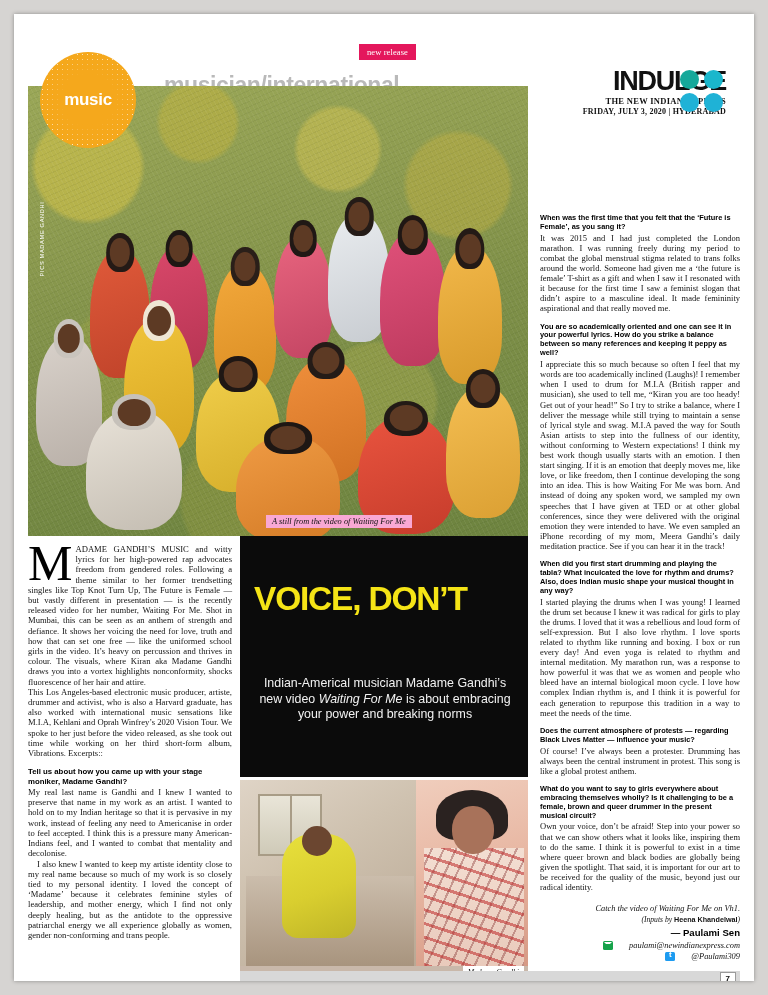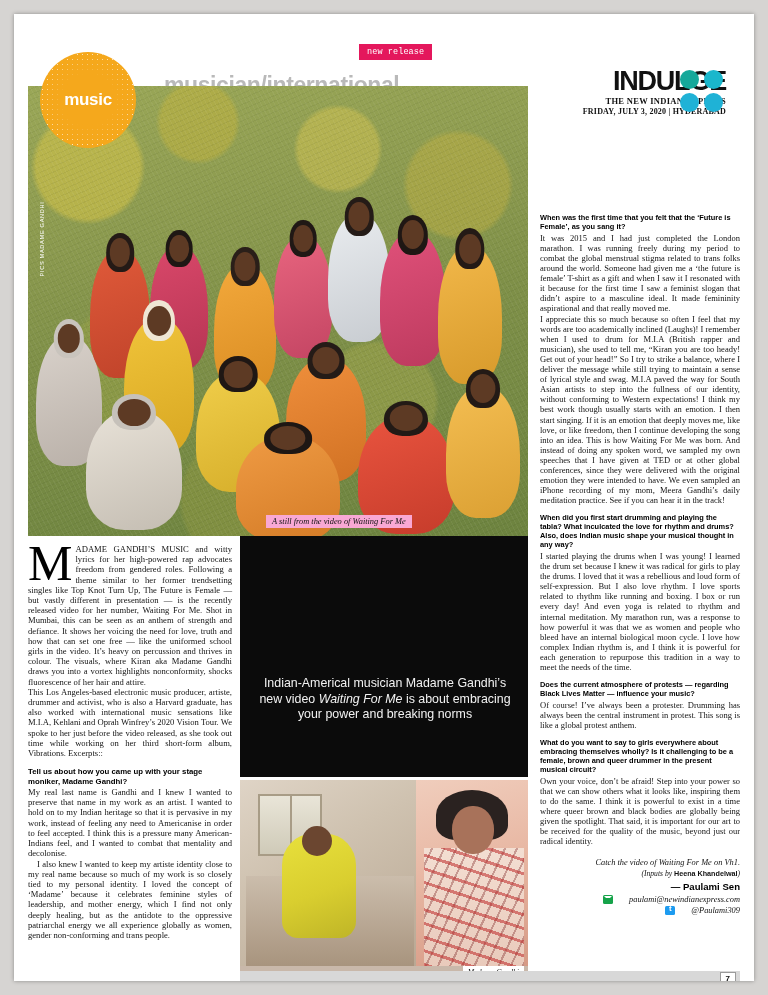--- a/index.html
+++ b/index.html
@@ -103,21 +103,21 @@
   }
   .roundel .lbl{
     position:absolute;left:0;right:0;top:50%;transform:translateY(-50%);
     text-align:center;
     font-family:"Liberation Sans", sans-serif;font-weight:bold;
     font-size:17px;color:#fff;letter-spacing:-.3px;
   }
   .newrelease{
     position:absolute;left:345px;top:30px;z-index:6;
     background:#e4175c;color:#fff;
-    font-family:Liberation Mono, monospace;
+    font-family:Liberation Serif, serif;
     font-size:8.5px;padding:3px 8px 3px 8px;letter-spacing:.1px;
   }
 
   
   .lcol{position:absolute;left:14px;top:530px;width:204px;}
   .body-p{
     font-family:"Liberation Serif", serif;
     font-size:8.6px;line-height:10.2px;color:#131313;
     text-align:justify;margin:0;
     -webkit-hyphens:auto;hyphens:auto;
@@ -355,21 +355,21 @@
     <p class="body-p">This Los Angeles-based electronic music producer, artiste, drummer and activist, who is also a Harvard graduate, has also worked with international music sensations like M.I.A, Kehlani and Oprah Winfrey’s 2020 Vision Tour. We spoke to her just before the video released, as she took out time while working on her third short-form album, Vibrations. Excerpts::</p>
 
     <div class="q">Tell us about how you came up with your stage moniker, Madame Gandhi?</div>
     <p class="body-p a">My real last name is Gandhi and I knew I wanted to preserve that name in my work as an artist. I wanted to hold on to my Indian heritage so that it is pervasive in my work, instead of feeling any need to Americanise in order to feel accepted. I think this is a pressure many American-Indians feel, and I wanted to combat that mentality and decolonise.</p>
     <p class="body-p">I also knew I wanted to keep my artiste identity close to my real name because so much of my work is so closely tied to my personal identity. I loved the concept of ‘Madame’ because it celebrates feminine styles of leadership, and mother energy, which I find not only deeply healing, but as the antidote to the oppressive patriarchal energy we all experience globally as women, gender non-conforming and trans people.</p>
   </div>
 
   <div class="hlbox">
     <div class="hl">
       <br>
-      <br>
+      <span>VOICE, DON’T</span><br>
     </div>
     <div class="hl-sub"><span>Indian-Americal musician Madame Gandhi’s new video </span><i>Waiting For Me</i><span> is about embracing your power and breaking norms</span></div>
   </div>
 
   <div class="lowphoto">
     <div class="lp-room"></div>
     <div class="lp-win"></div>
     <div class="lp-bed"></div>
     <div class="lp-person"></div>
     <div class="lp-head"></div>
@@ -377,20 +377,21 @@
     <div class="lp-mg-body"></div>
     <div class="lp-mg-hair"></div>
     <div class="lp-mg-face"></div>
     <div class="cap-low">Madame Gandhi</div>
   </div>
 
   <div class="rcol">
     <div class="rq">When was the first time that you felt that the ‘Future is Female’, as you sang it?</div>
     <p class="ra">It was 2015 and I had just completed the London marathon. I was running freely during my period to combat the global menstrual stigma related to trans folks around the world. Someone had given me a ‘the future is female’ T-shirt as a gift and when I saw it I resonated with it because for the first time I saw a feminist slogan that didn’t aspire to a masculine ideal. It made femininity aspirational and that really moved me.</p>
 
+    <div class="rq">You are so academically oriented and one can see it in your powerful lyrics. How do you strike a balance between so many references and keeping it peppy as well?</div>
     <p class="ra">I appreciate this so much because so often I feel that my words are too academically inclined (Laughs)! I remember when I used to drum for M.I.A (British rapper and musician), she used to tell me, “Kiran you are too heady! Get out of your head!” So I try to strike a balance, where I deliver the message while still trying to maintain a sense of lyrical style and swag. M.I.A paved the way for South Asian artists to step into the fullness of our identity, without conforming to Western expectations! I think my best work though usually starts with an emotion. I then start singing. If it is an emotion that deeply moves me, like love, or like freedom, then I continue developing the song into an idea. This is how Waiting For Me was born. And instead of doing any spoken word, we sampled my own speeches that I have given at TED or at other global conferences, since they were delivered with the original emotion they were intended to have. We even sampled an iPhone recording of my mom, Meera Gandhi’s daily meditation practice. See if you can hear it in the track!</p>
 
     <div class="rq">When did you first start drumming and playing the tabla? What inculcated the love for rhythm and drums? Also, does Indian music shape your musical thought in any way?</div>
     <p class="ra">I started playing the drums when I was young! I learned the drum set because I knew it was radical for girls to play the drums. I loved that it was a rebellious and loud form of self-expression. But I also love rhythm. I love sports related to rhythm like running and boxing. I box or run every day! And even yoga is related to rhythm and internal meditation. My marathon run, was a response to how powerful it was that we as women and people who bleed have an internal biological moon cycle. I love how complex Indian rhythm is, and I think it is powerful for each generation to repurpose this tradition in a way to meet the needs of the time.</p>
 
     <div class="rq">Does the current atmosphere of protests — regarding Black Lives Matter — influence your music?</div>
     <p class="ra">Of course! I’ve always been a protester. Drumming has always been the central instrument in protest. This song is like a global protest anthem.</p>
 
     <div class="rq">What do you want to say to girls everywhere about embracing themselves wholly? Is it challenging to be a female, brown and queer drummer in the present musical circuit?</div>
     <p class="ra">Own your voice, don’t be afraid! Step into your power so that we can show others what it looks like, inspiring them to do the same. I think it is powerful to exist in a time where queer brown and black bodies are globally being given the spotlight. That said, it is important for our art to be received for the quality of the music, beyond just our radical identity.</p>

